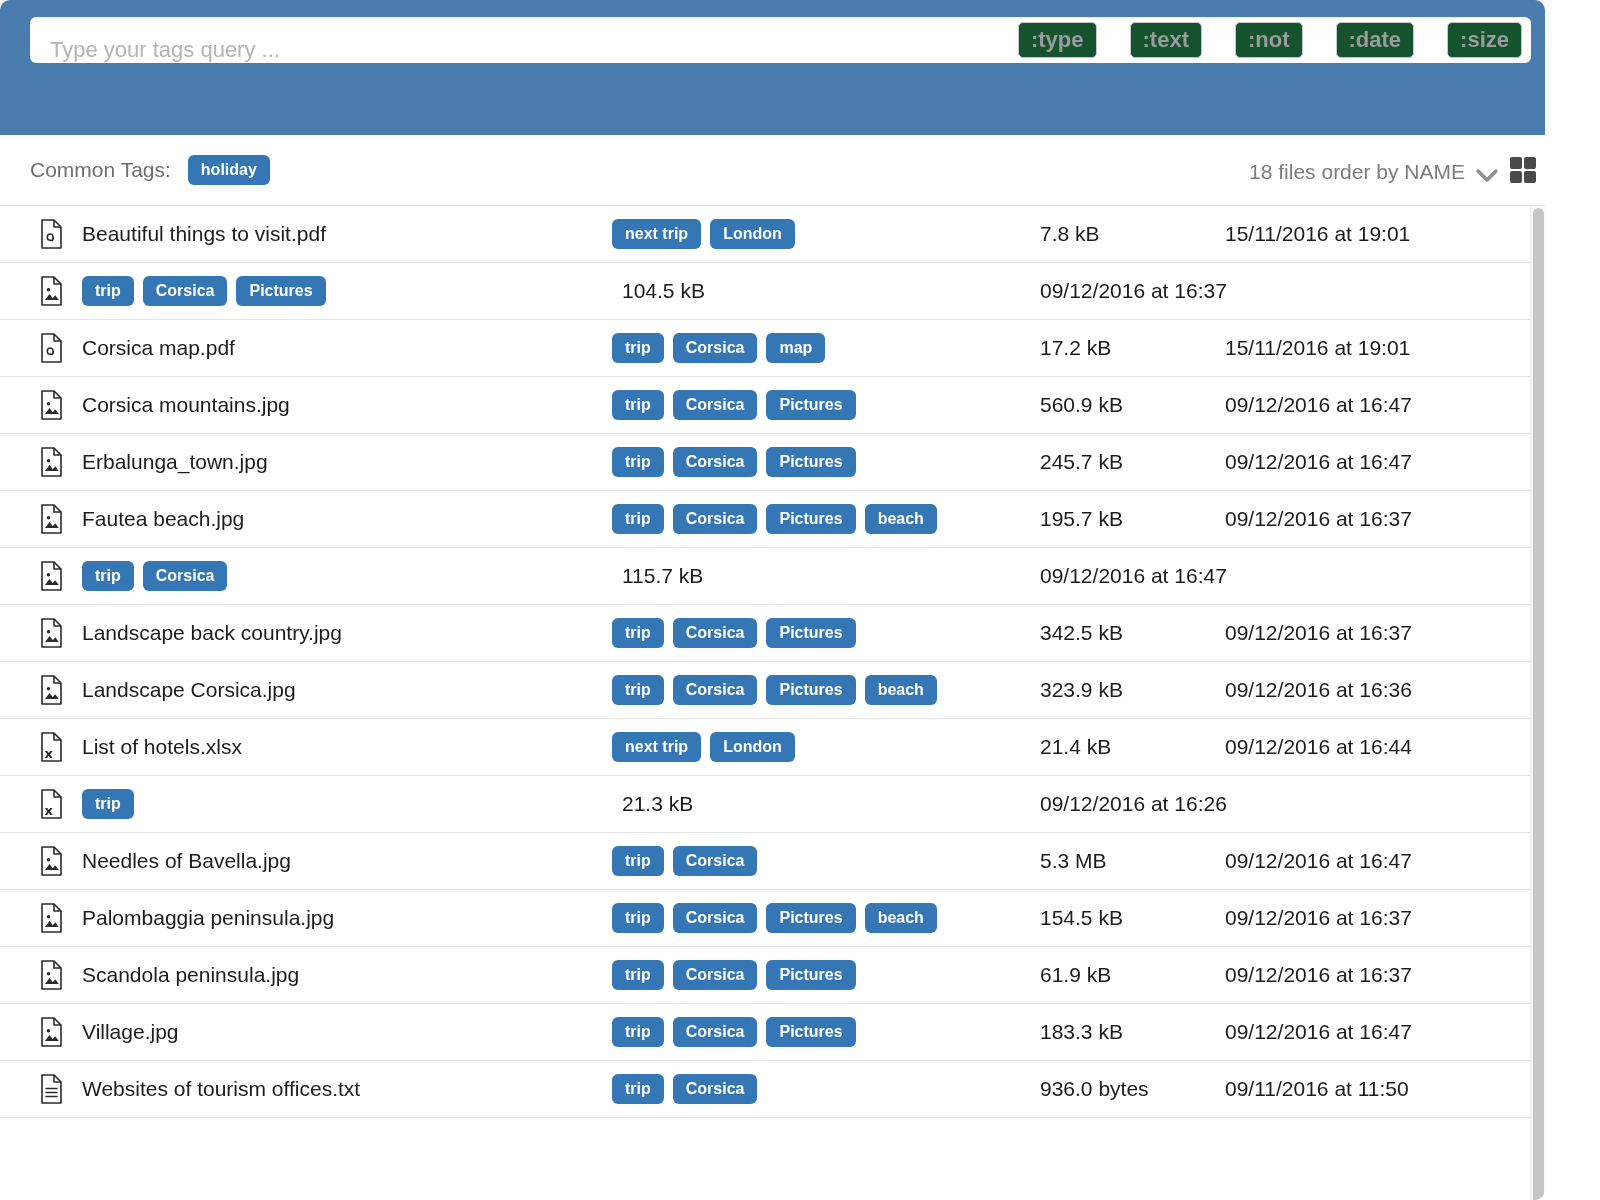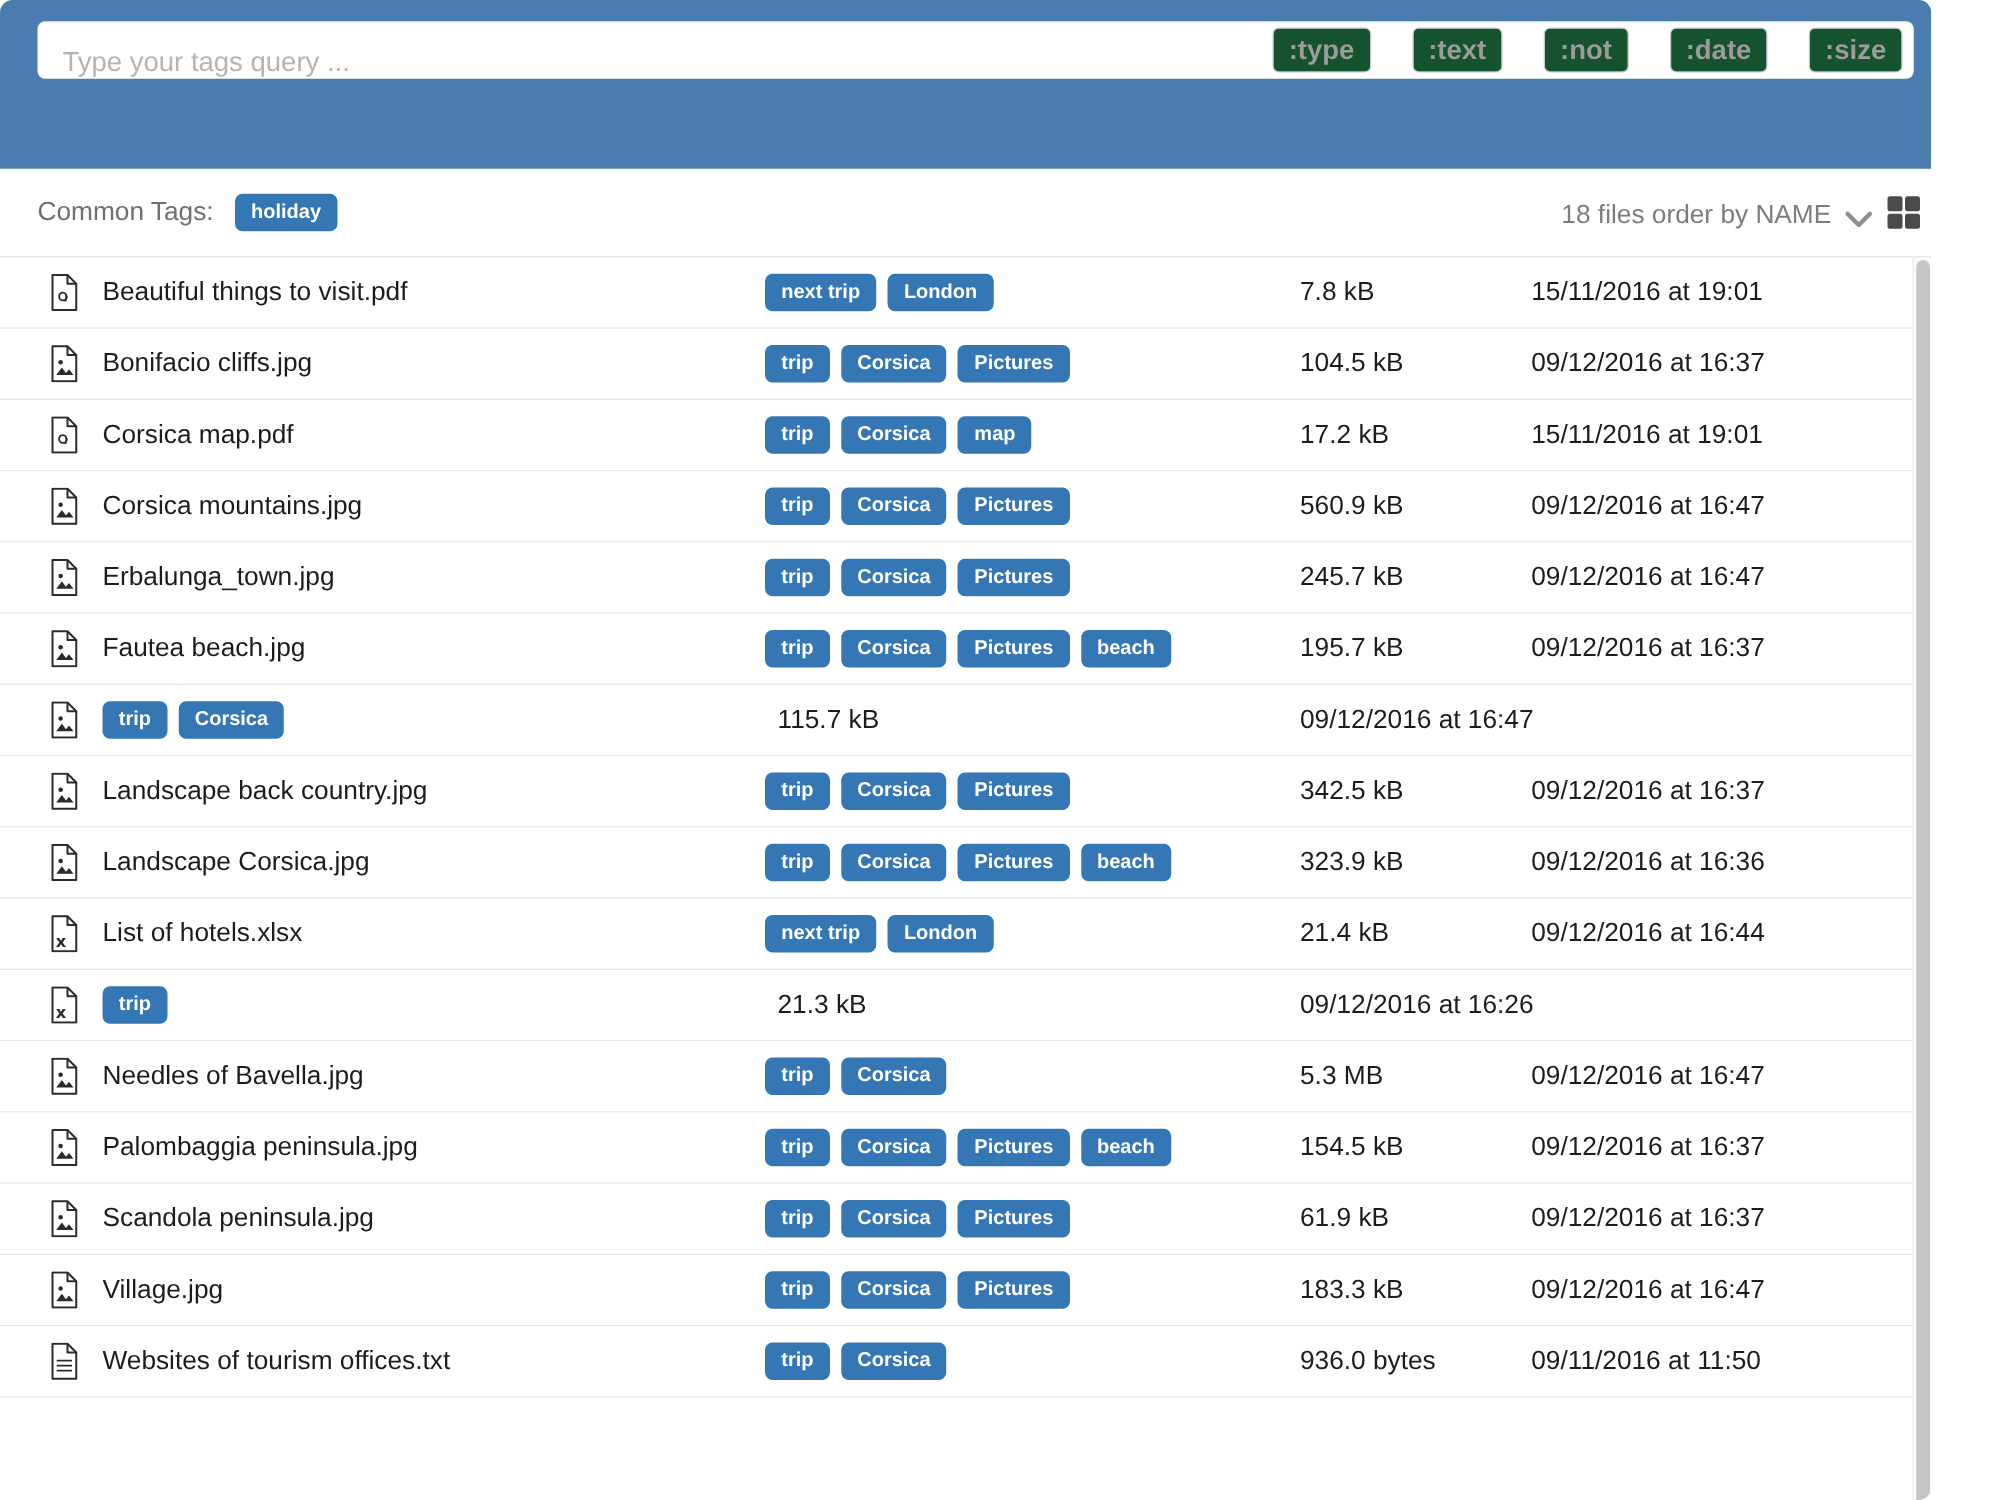--- a/index.html
+++ b/index.html
@@ -148,21 +148,20 @@
         </div>
         <div class="file-row">
           <span class="cell icon">
             <svg width="27" height="30" viewBox="0 0 27 30">
               <path d="M4 1h12l7 7v21H4z" fill="#fff" stroke="#2b2b2b" stroke-width="1.6" stroke-linejoin="round"></path>
               <path d="M16 1v7h7" fill="none" stroke="#2b2b2b" stroke-width="1.6" stroke-linejoin="round"></path>
               <circle cx="10.5" cy="13.8" r="1.8" fill="#2b2b2b"></circle>
               <path d="M7 24l4.5-6 3.3 4.3 2.4-3 3.6 4.7z" fill="#2b2b2b"></path>
             </svg>
           </span>
-          <span class="cell name">Bonifacio cliffs.jpg</span>
           <span class="cell tags">
             <span class="tag-pill">trip</span>
             <span class="tag-pill">Corsica</span>
             <span class="tag-pill">Pictures</span>
           </span>
           <span class="cell size">104.5 kB</span>
           <span class="cell date">09/12/2016 at 16:37</span>
         </div>
         <div class="file-row">
           <span class="cell icon">

